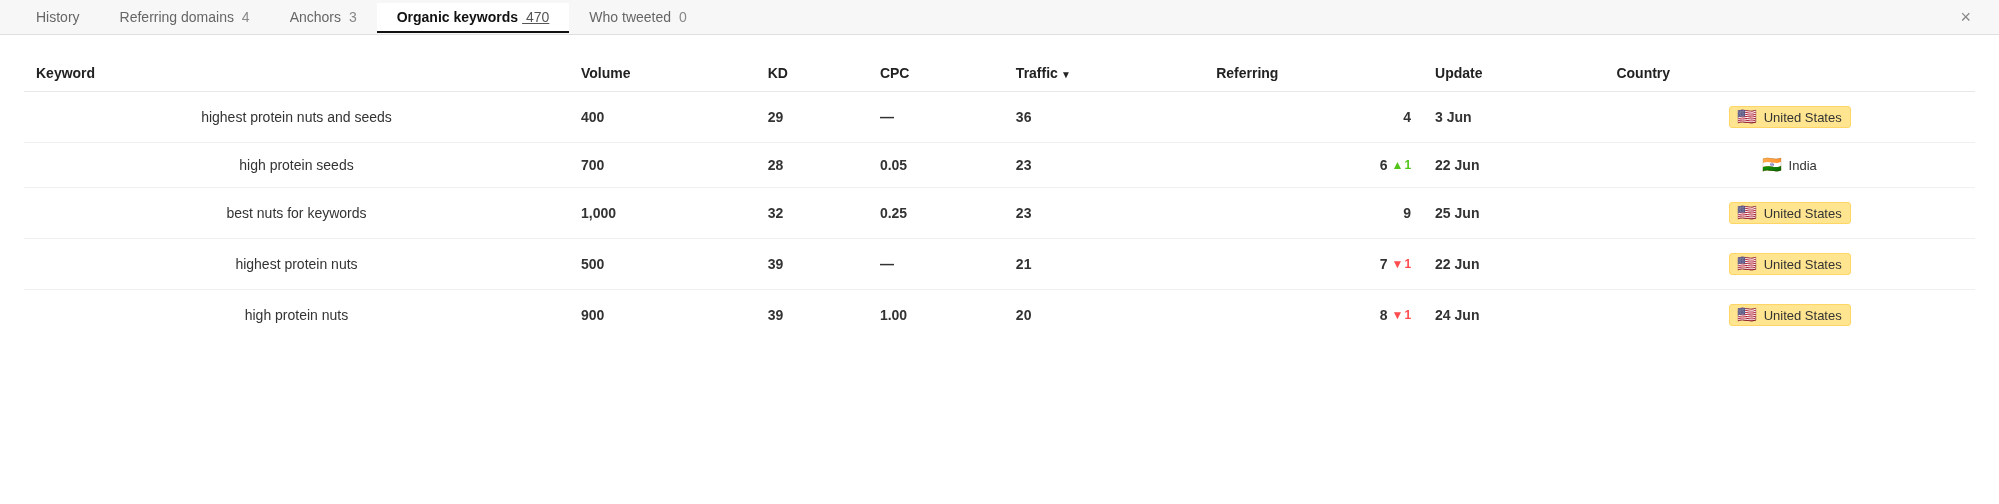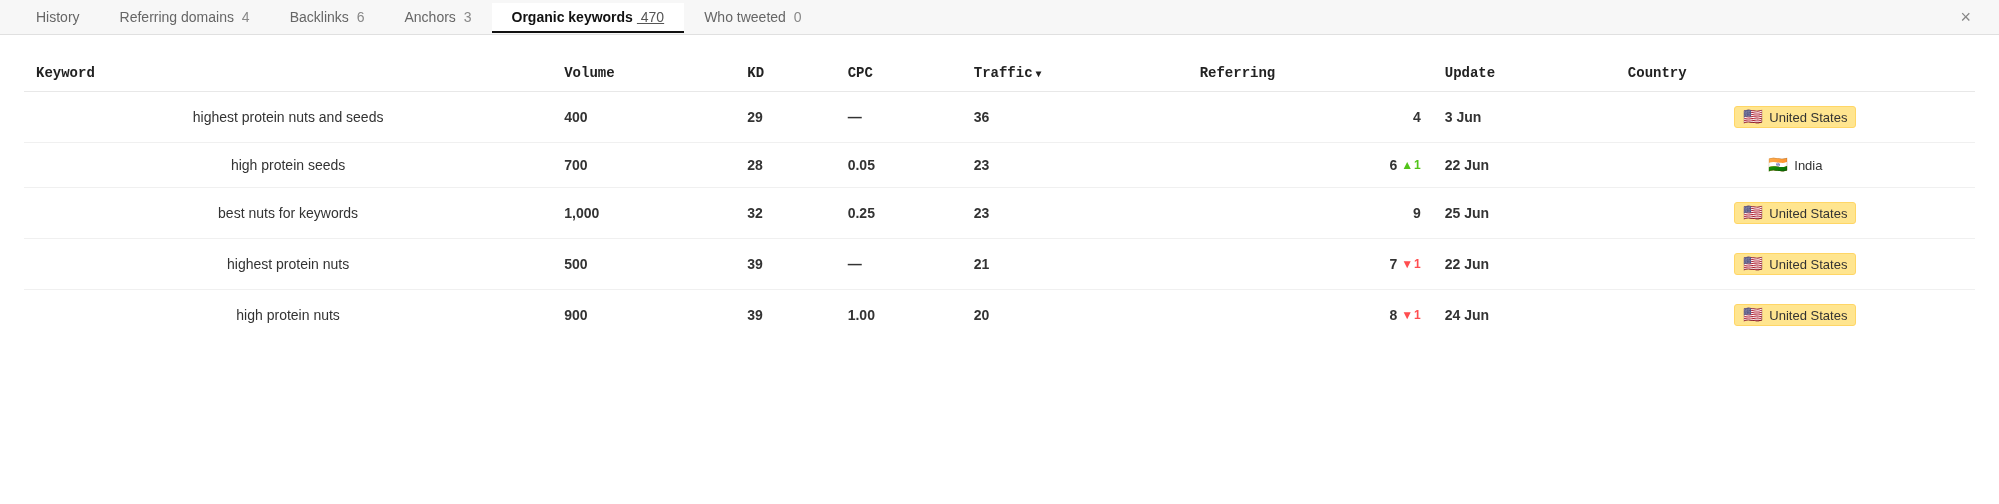--- a/index.html
+++ b/index.html
@@ -65,21 +65,20 @@
       border-collapse: collapse;
     }
 
     thead tr th {
       text-align: left;
       font-weight: 700;
       padding: 10px 12px;
       color: #222;
       font-size: 14px;
       border-bottom: 1px solid #e8e8e8;
-      font-family: Liberation Mono, monospace;
     }
 
     thead tr th.align-right {
       text-align: left;
     }
 
     .sort-icon {
       display: inline-block;
       margin-left: 3px;
       font-size: 10px;
@@ -155,21 +154,20 @@
     .arrow-up::before { content: '▲'; }
     .arrow-down::before { content: '▼'; }
   </style>
 </head>
 <body>
 
 <div class="tabs-bar">
 
   <div class="tab-item"><span>History</span></div>
     <div class="tab-item"><span>Referring domains</span><span class="tab-count"> 4</span></div>
-    <div class="tab-item"><span>Backlinks</span><span class="tab-count"> 6</span></div>
     <div class="tab-item"><span>Anchors</span><span class="tab-count"> 3</span></div>
     <div class="tab-item active"><span>Organic keywords</span><span class="tab-count"> 470</span></div>
     <div class="tab-item"><span>Who tweeted</span><span class="tab-count"> 0</span></div>
     <span class="close-btn">×</span>
 </div>
 
 <div class="table-container">
   <table>
     <thead>
       <tr>

